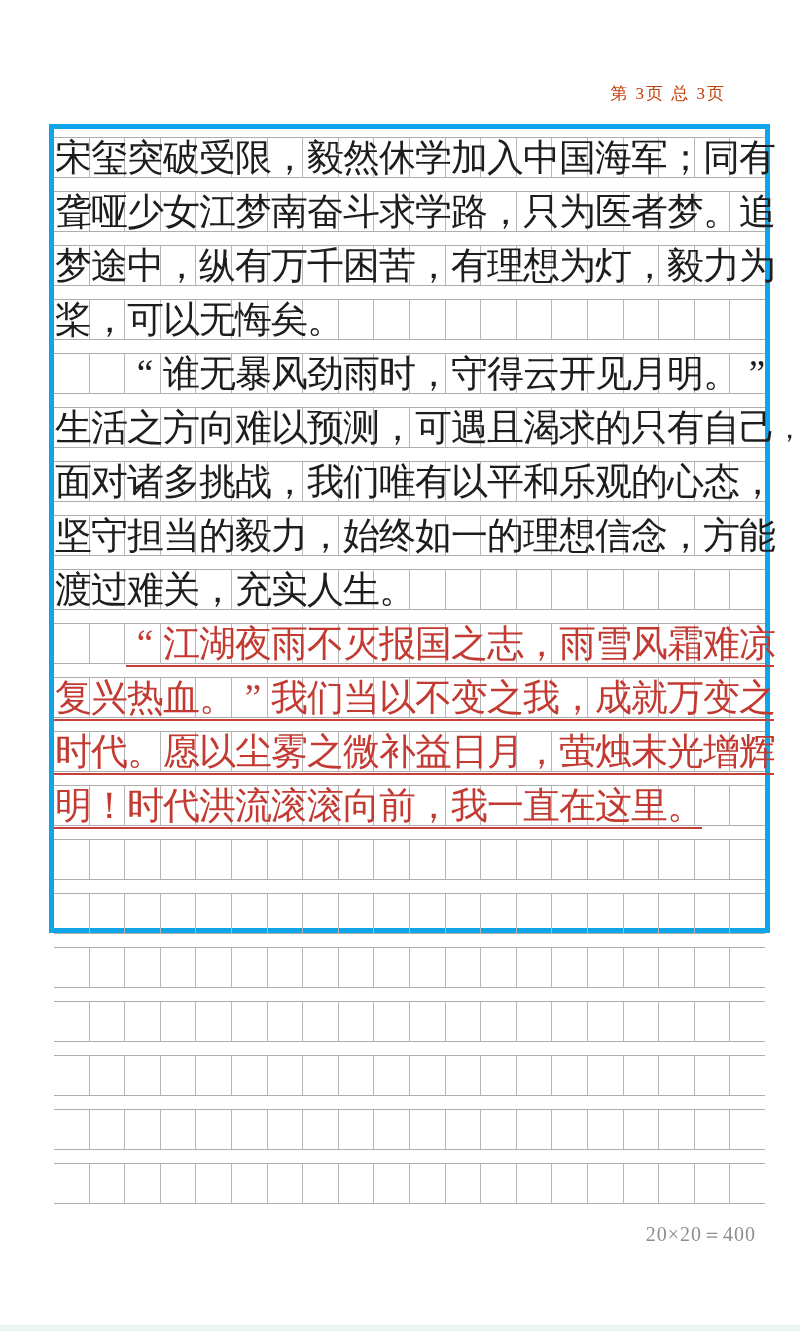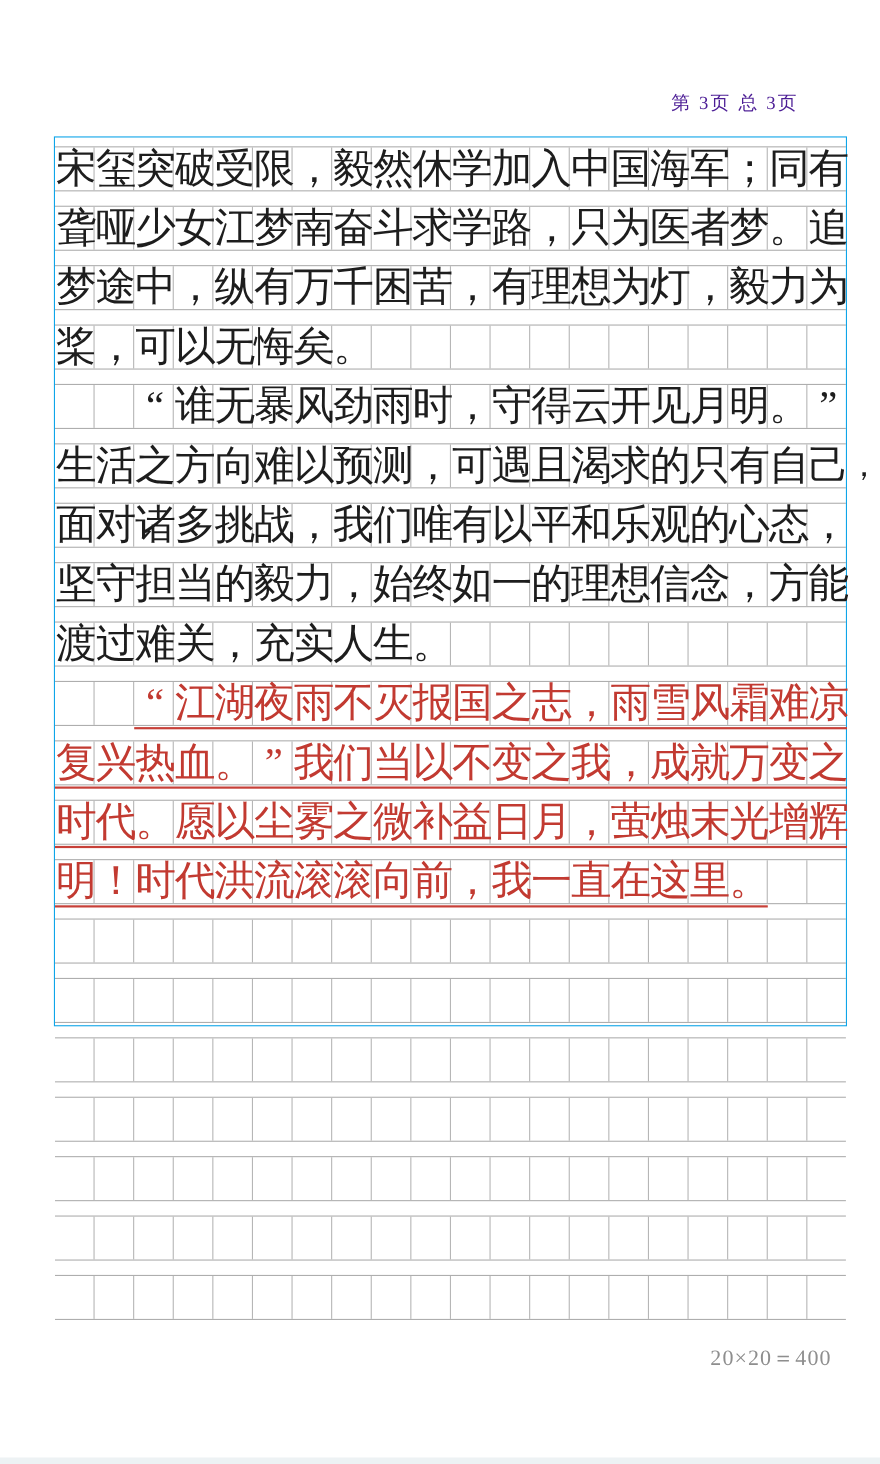--- a/index.html
+++ b/index.html
@@ -3,26 +3,26 @@
 <meta charset="utf-8">
 <style>
   html,body{margin:0;padding:0;}
   body{
     width:800px;height:1331px;position:relative;background:#ffffff;
     font-family:"Liberation Sans","DejaVu Sans",sans-serif;
     overflow:hidden;
   }
   .page-header{
     position:absolute;top:82px;right:74px;
-    font-size:17px;color:#4c1d95;letter-spacing:2px;
+    font-size:17px;color:#c2410c;letter-spacing:2px;
     font-family:"Liberation Serif","DejaVu Serif",serif;
   }
   .manuscript{
     position:absolute;left:49px;top:124px;width:721px;height:809px;
-    box-sizing:border-box;border:1px solid #0ea5e9;
+    box-sizing:border-box;border:5px solid #0ea5e9;
     padding-top:8px;background:#ffffff;
   }
   .grid-row{
     display:flex;height:41px;margin-bottom:13px;box-sizing:border-box;
     border-top:1px solid #aeaeae;border-bottom:1px solid #aeaeae;
   }
   .grid-cell{flex:1 1 auto;border-right:1px solid #b6b6b6;}
   .grid-cell:last-child{border-right:none;}
   .text-line{
     position:absolute;left:1px;width:780px;height:48px;

